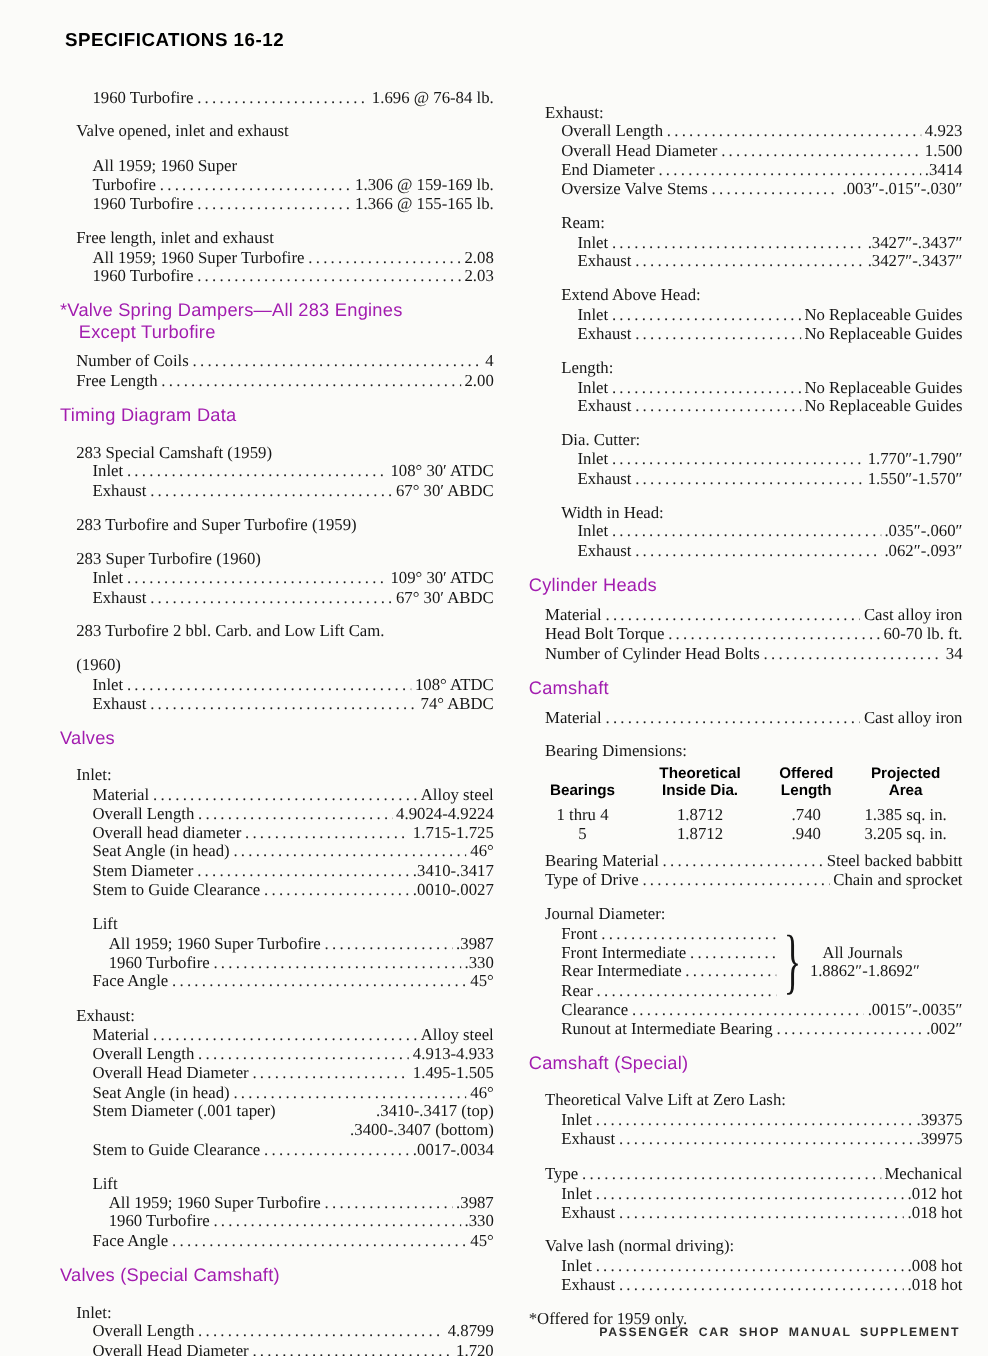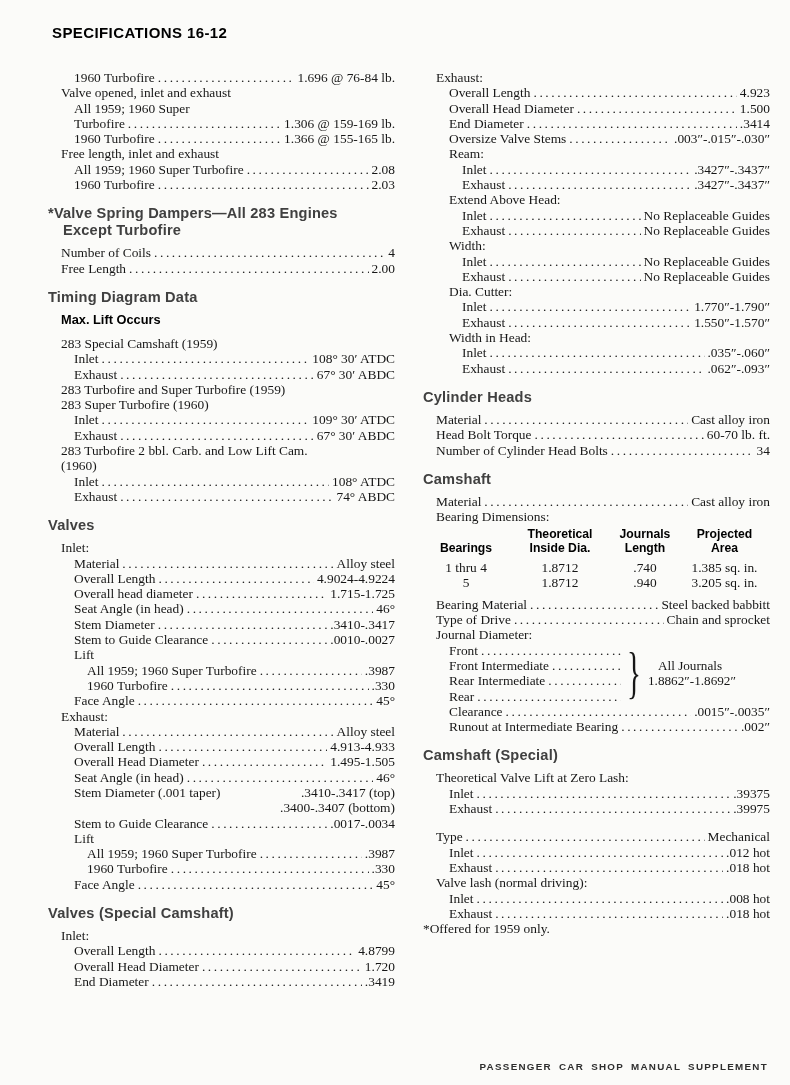--- a/index.html
+++ b/index.html
@@ -5,33 +5,33 @@
   html,body{margin:0;padding:0;background:#fbfbf9;}
   .page{position:relative;width:790px;height:1085px;background:#fbfbf9;color:#161616;
         font-family:"Liberation Serif","DejaVu Serif",serif;overflow:hidden;}
   .page-header{position:absolute;top:24px;left:52px;font-family:"Liberation Sans","DejaVu Sans",sans-serif;
         font-weight:700;font-size:15px;letter-spacing:.4px;color:#000;}
   .cols{position:absolute;top:70px;left:48px;width:722px;display:flex;gap:28px;}
   .col{flex:0 0 347px;width:347px;}
   .section{margin-top:13px;}
   .section:first-child{margin-top:0;}
   .headwrap{margin:0 0 6px 0;}
-  .heading{font-family:"Liberation Sans","DejaVu Sans",sans-serif;font-weight:700;font-size:14.6px;
-        line-height:17px;color:#404040;letter-spacing:.2px;}
+  .heading{font-family:"Liberation Sans","DejaVu Sans",sans-serif;font-weight:400;font-size:14.6px;
+        line-height:17px;color:#a21caf;letter-spacing:.2px;}
   .heading-cont{padding-left:15px;}
   .subhead{font-family:"Liberation Sans","DejaVu Sans",sans-serif;font-weight:700;font-size:12.8px;
         margin:2px 0 9px;padding-left:13px;color:#000;}
   .row{display:flex;align-items:baseline;font-size:13.4px;line-height:15.3px;white-space:nowrap;}
   .lbl{flex:0 0 auto;}
   .dots{flex:1 1 0;overflow:hidden;margin:0 3px;min-width:8px;}
   .dots::before{content:"....................................................................................................";
         letter-spacing:2.6px;color:#1c1c1c;}
   .spacer{flex:1 1 0;min-width:8px;}
   .val{flex:0 0 auto;}
-  .plain{display:block;}
+  .plain{display:block;margin-top:12px;}
   .rightval{display:flex;justify-content:flex-end;}
   .btable{margin:4px 0 6px 0;}
   .thead,.trow{display:grid;grid-template-columns:86px 102px 68px 1fr;}
   .thead{font-family:"Liberation Sans","DejaVu Sans",sans-serif;font-weight:700;font-size:12.2px;
         line-height:13.6px;text-align:center;align-items:end;margin-bottom:4px;color:#000;}
   .trow{font-size:13.4px;line-height:15.6px;text-align:center;}
   .bracegrp{display:flex;align-items:center;padding-left:13px;}
   .bracelines{flex:1 1 auto;min-width:0;}
   .brace{flex:0 0 auto;font-size:58px;font-weight:300;transform:scaleX(.5);line-height:.9;
         margin:0 -6px 0 -4px;color:#161616;}
@@ -90,21 +90,20 @@
           <div class="row" style="padding-left: 13px;">
             <span class="lbl">Free Length</span>
             <span class="dots"></span>
             <span class="val">2.00</span>
           </div>
         </div>
         <div class="section">
           <div class="headwrap">
             <div class="heading">Timing Diagram Data</div>
           </div>
-          <div class="subhead">Max. Lift Occurs</div>
           <div class="row plain" style="padding-left: 13px;">283 Special Camshaft (1959)</div>
           <div class="row" style="padding-left: 26px;">
             <span class="lbl">Inlet</span>
             <span class="dots"></span>
             <span class="val">108° 30′ ATDC</span>
           </div>
           <div class="row" style="padding-left: 26px;">
             <span class="lbl">Exhaust</span>
             <span class="dots"></span>
             <span class="val">67° 30′ ABDC</span>
@@ -296,21 +295,21 @@
           <div class="row" style="padding-left: 39px;">
             <span class="lbl">Inlet</span>
             <span class="dots"></span>
             <span class="val">No Replaceable Guides</span>
           </div>
           <div class="row" style="padding-left: 39px;">
             <span class="lbl">Exhaust</span>
             <span class="dots"></span>
             <span class="val">No Replaceable Guides</span>
           </div>
-          <div class="row plain" style="padding-left: 26px;">Width:</div>
+          <div class="row plain" style="padding-left: 26px;">Length:</div>
           <div class="row" style="padding-left: 39px;">
             <span class="lbl">Inlet</span>
             <span class="dots"></span>
             <span class="val">No Replaceable Guides</span>
           </div>
           <div class="row" style="padding-left: 39px;">
             <span class="lbl">Exhaust</span>
             <span class="dots"></span>
             <span class="val">No Replaceable Guides</span>
           </div>
@@ -370,21 +369,21 @@
           <div class="btable">
             <div class="thead">
               <div class="th">
                 <div>Bearings</div>
               </div>
               <div class="th">
                 <div>Theoretical</div>
                 <div>Inside Dia.</div>
               </div>
               <div class="th">
-                <div>Journals</div>
+                <div>Offered</div>
                 <div>Length</div>
               </div>
               <div class="th">
                 <div>Projected</div>
                 <div>Area</div>
               </div>
             </div>
             <div class="trow">
               <div class="td">1 thru 4</div>
               <div class="td">1.8712</div>

